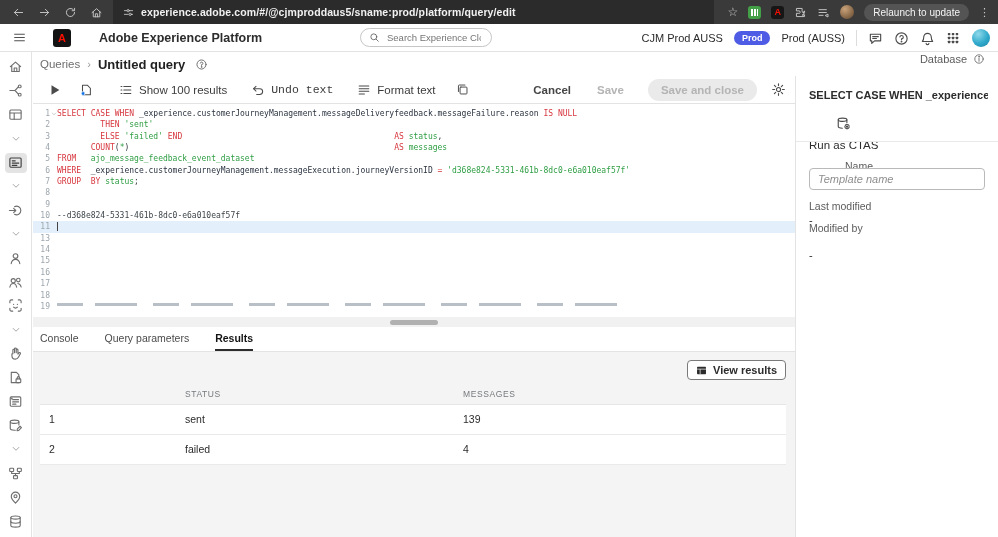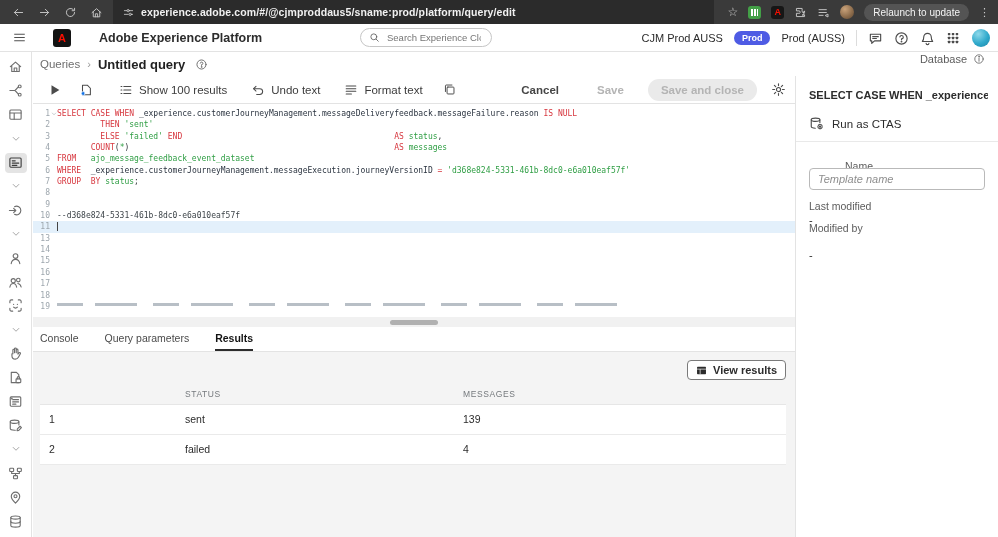--- a/index.html
+++ b/index.html
@@ -80,25 +80,25 @@
 
   
   .main{position:absolute;left:33px;top:76px;width:762px;height:461px;display:flex;flex-direction:column;}
   .toolbar{height:28px;border-bottom:1px solid #e3e3e3;display:flex;align-items:center;flex:none;box-sizing:border-box;}
   .tbtn{display:flex;align-items:center;gap:6px;font-size:11.5px;color:#3c3c3c;background:none;border:none;
     font-family:inherit;padding:0;}
   .tbtn .ic,.tico{width:14px;height:14px;color:#4b4b4b;}
   .play{margin-left:15px;}
   .docdot{margin-left:17px;}
   .t-show{margin-left:26px;}
-  .t-undo{margin-left:24px;}
+  .t-undo{margin-left:24px;font-family:Liberation Mono, monospace;}
   .t-format{margin-left:24px;}
   .t-copy{margin-left:20px;width:13px;height:13px;}
   .t-cancel{margin-left:auto;font-weight:bold;color:#464646;font-size:11.5px;background:none;border:none;font-family:inherit;}
-  .t-save{margin-left:26px;font-weight:bold;color:#b4b4b4;font-size:11.5px;background:none;border:none;font-family:inherit;}
+  .t-save{margin-left:14px;font-weight:bold;color:#b4b4b4;font-size:11.5px;background:none;border:none;font-family:inherit;}
   .t-saveclose{margin-left:18px;height:22px;border:none;border-radius:11px;background:#eaeaea;color:#b4b4b4;
     font-weight:bold;font-size:11.5px;padding:0 13px;font-family:inherit;}
   .t-gear{margin-left:14px;margin-right:9px;width:15px;height:15px;color:#4b4b4b;}
 
   
   .editor{height:213px;flex:none;position:relative;overflow:hidden;background:#fff;
     font-family:"DejaVu Sans Mono",monospace;font-size:8px;padding-top:4px;box-sizing:border-box;}
   .cl{display:flex;height:11.35px;line-height:11.35px;white-space:pre;position:relative;}
   .cl.current{background:#e3f0fb;}
   .ln{width:17px;text-align:right;color:#9da6ad;flex:none;}
@@ -140,21 +140,21 @@
   .trow:first-child{border-top:1px solid #e6e6e6;}
   .td{position:absolute;top:0;line-height:29px;font-size:10.5px;color:#2c2c2c;}
   .td.c0{left:9px;} .td.c1{left:145px;} .td.c2{left:423px;}
 
   
   .panel{position:absolute;left:795px;top:76px;width:203px;height:461px;background:#fff;
     border-left:1px solid #e3e3e3;box-sizing:border-box;}
   .p-title{position:absolute;left:13px;top:13px;right:10px;font-size:11px;font-weight:bold;color:#2c2c2c;
     white-space:nowrap;overflow:hidden;}
   .p-run{position:absolute;left:13px;top:40px;display:flex;align-items:center;gap:8px;background:none;border:none;
-    font-family:inherit;font-size:11.5px;color:#2c2c2c;padding:0;}
+    font-family:inherit;font-size:11.5px;color:#2c2c2c;padding:0;flex-direction:column;}
   .p-run .ic{width:15px;height:15px;color:#4b4b4b;}
   .p-div{position:absolute;left:0;top:65px;width:100%;height:1px;background:#e9e9e9;}
   .p-label{position:absolute;left:13px;font-size:10.5px;color:#5c5c5c;}
   .p-name{top:84px;padding-left:36px;}
   .p-input{position:absolute;left:13px;top:92px;width:176px;height:22px;border:1px solid #b9b9b9;border-radius:4px;
     box-sizing:border-box;font-size:11px;font-style:italic;color:#757575;padding:0 8px;
     font-family:"Liberation Sans","DejaVu Sans",sans-serif;background:#fff;outline:none;}
   .p-input::placeholder{color:#8e8e8e;font-style:italic;}
   .p-lm{top:124px;} .p-mb{top:146px;}
   .p-val{position:absolute;left:13px;font-size:11px;color:#2c2c2c;}

